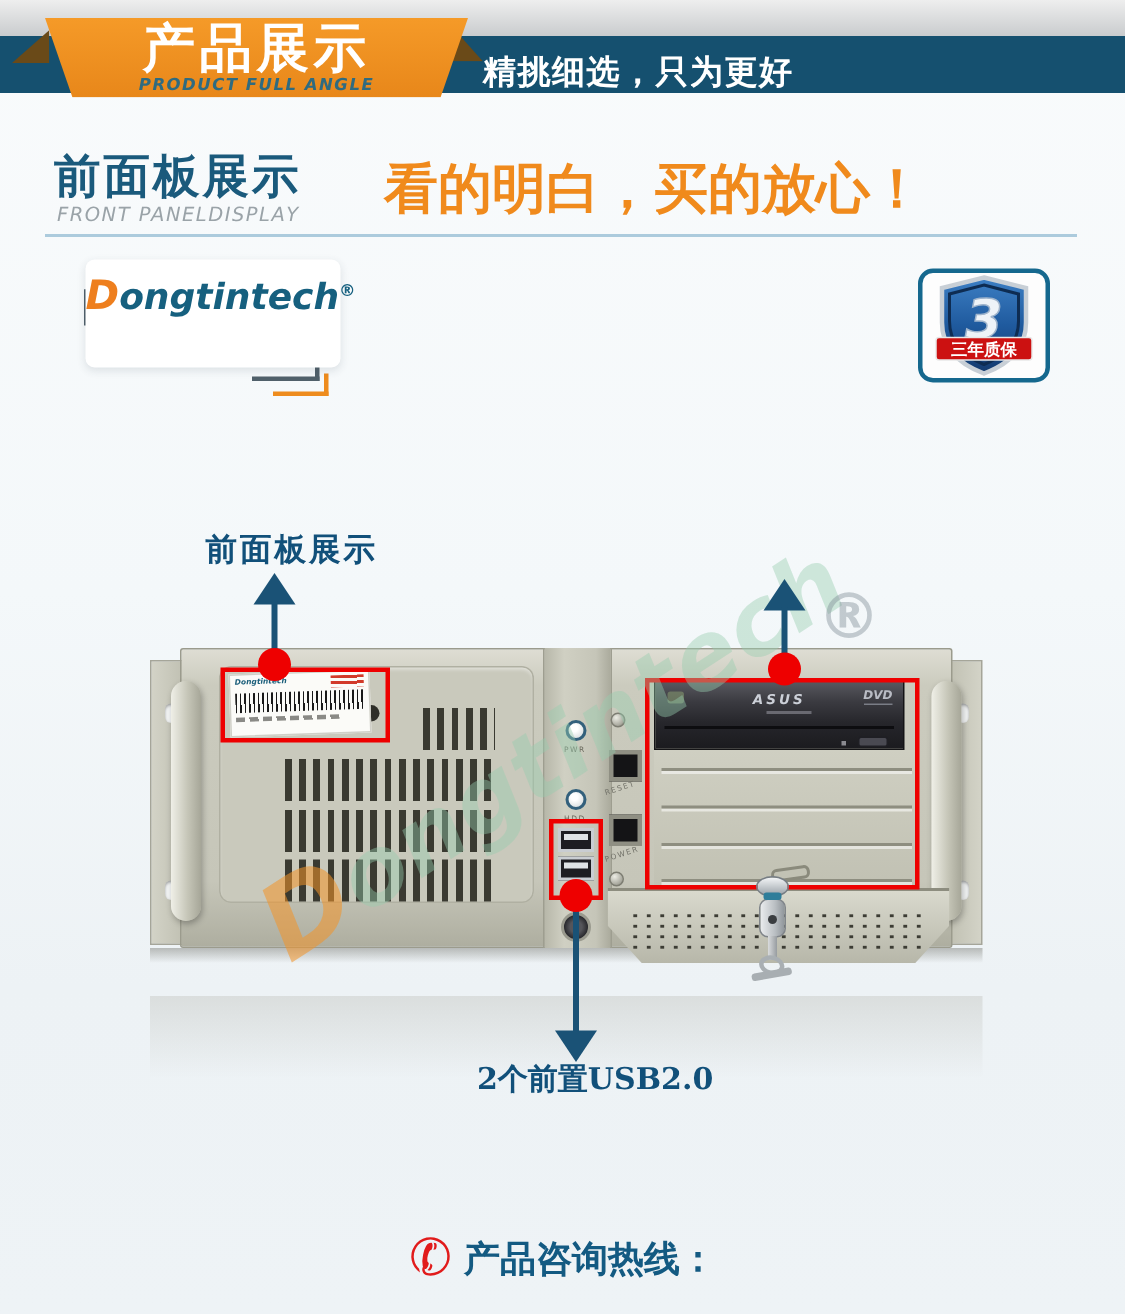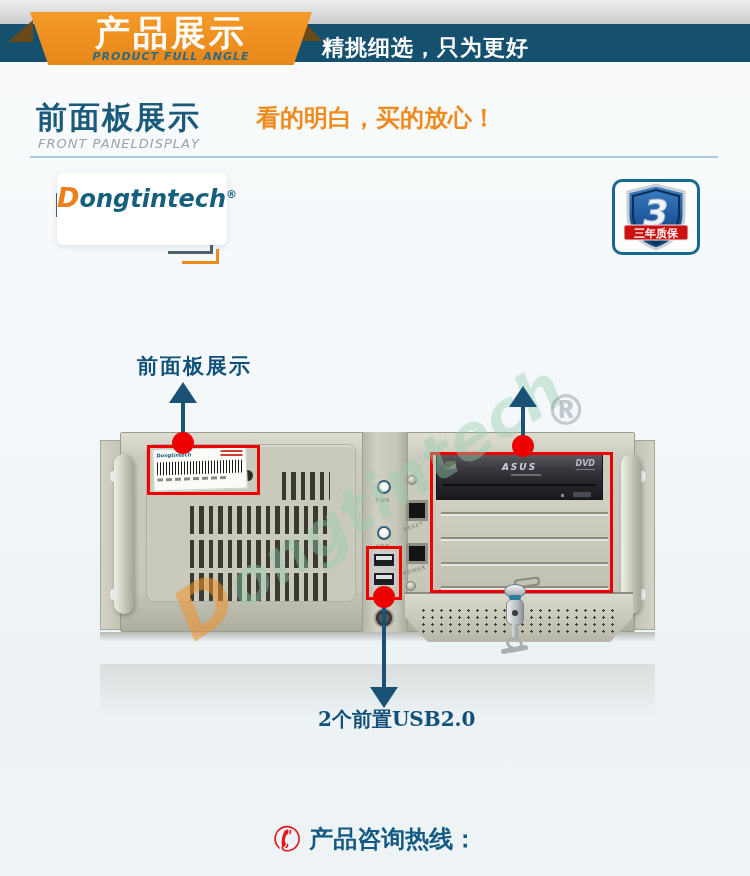--- a/index.html
+++ b/index.html
@@ -18,21 +18,21 @@
   .fold-right { left:297px; top:13px; width:25px; height:28px; clip-path:polygon(0 0,100% 100%,0 100%); }
   .ribbon { position:absolute; left:30px; top:12px; width:282px; height:53px; z-index:3;
     background:linear-gradient(180deg,#f59a28,#e8871a);
     clip-path:polygon(0 0,100% 0,93.5% 100%,6.5% 100%); text-align:center; }
   .ribbon-title { margin-top:2px; font-size:35px; font-weight:bold; color:#ffffff; letter-spacing:3px; line-height:38px;}
   .ribbon-sub { font-size:11px; font-weight:bold; font-style:italic; color:#2f6b80; letter-spacing:1px; margin-top:-2px;}
   .tagline { position:absolute; left:322px; top:33px; z-index:2; font-size:22px; font-weight:bold; color:#ffffff; letter-spacing:1px; }
   
   .sec-title { position:absolute; left:36px; top:97px; font-size:31px; font-weight:bold; color:#1a5a7c; letter-spacing:2px; }
   .sec-sub { position:absolute; left:38px; top:136px; font-size:13px; font-style:italic; color:#9aa3a8; letter-spacing:1px; }
-  .sec-slogan { position:absolute; left:256px; top:102px; font-size:24px; font-weight:bold; color:#f08a1c; }
+  .sec-slogan { position:absolute; left:256px; top:102px; font-size:36px; font-weight:bold; color:#f08a1c; }
   .divider { position:absolute; left:30px; top:156px; width:688px; height:2px; background:#accbdd; }
   
   .bracket { position:absolute; z-index:1; }
   .bk-gray-tl { left:56px; top:193px; width:23px; height:24px; border-left:3px solid #50606a; border-top:3px solid #50606a; }
   .bk-orange-tl { left:69px; top:185px; width:28px; height:22px; border-left:3px solid #ee8c1e; border-top:3px solid #ee8c1e; }
   .bk-gray-br { left:168px; top:240px; width:45px; height:14px; border-right:3px solid #50606a; border-bottom:3px solid #50606a; }
   .bk-orange-br { left:182px; top:249px; width:37px; height:15px; border-right:3px solid #ee8c1e; border-bottom:3px solid #ee8c1e; }
   .logo-card { position:absolute; left:57px; top:173px; width:170px; height:72px; background:#ffffff;
     border-radius:6px; box-shadow:0 2px 6px rgba(40,60,70,.12); z-index:2; text-align:center; }
   .logo-en { margin-top:9px; font-size:24px; font-weight:bold; font-style:italic; color:#16607f; letter-spacing:0px; }

